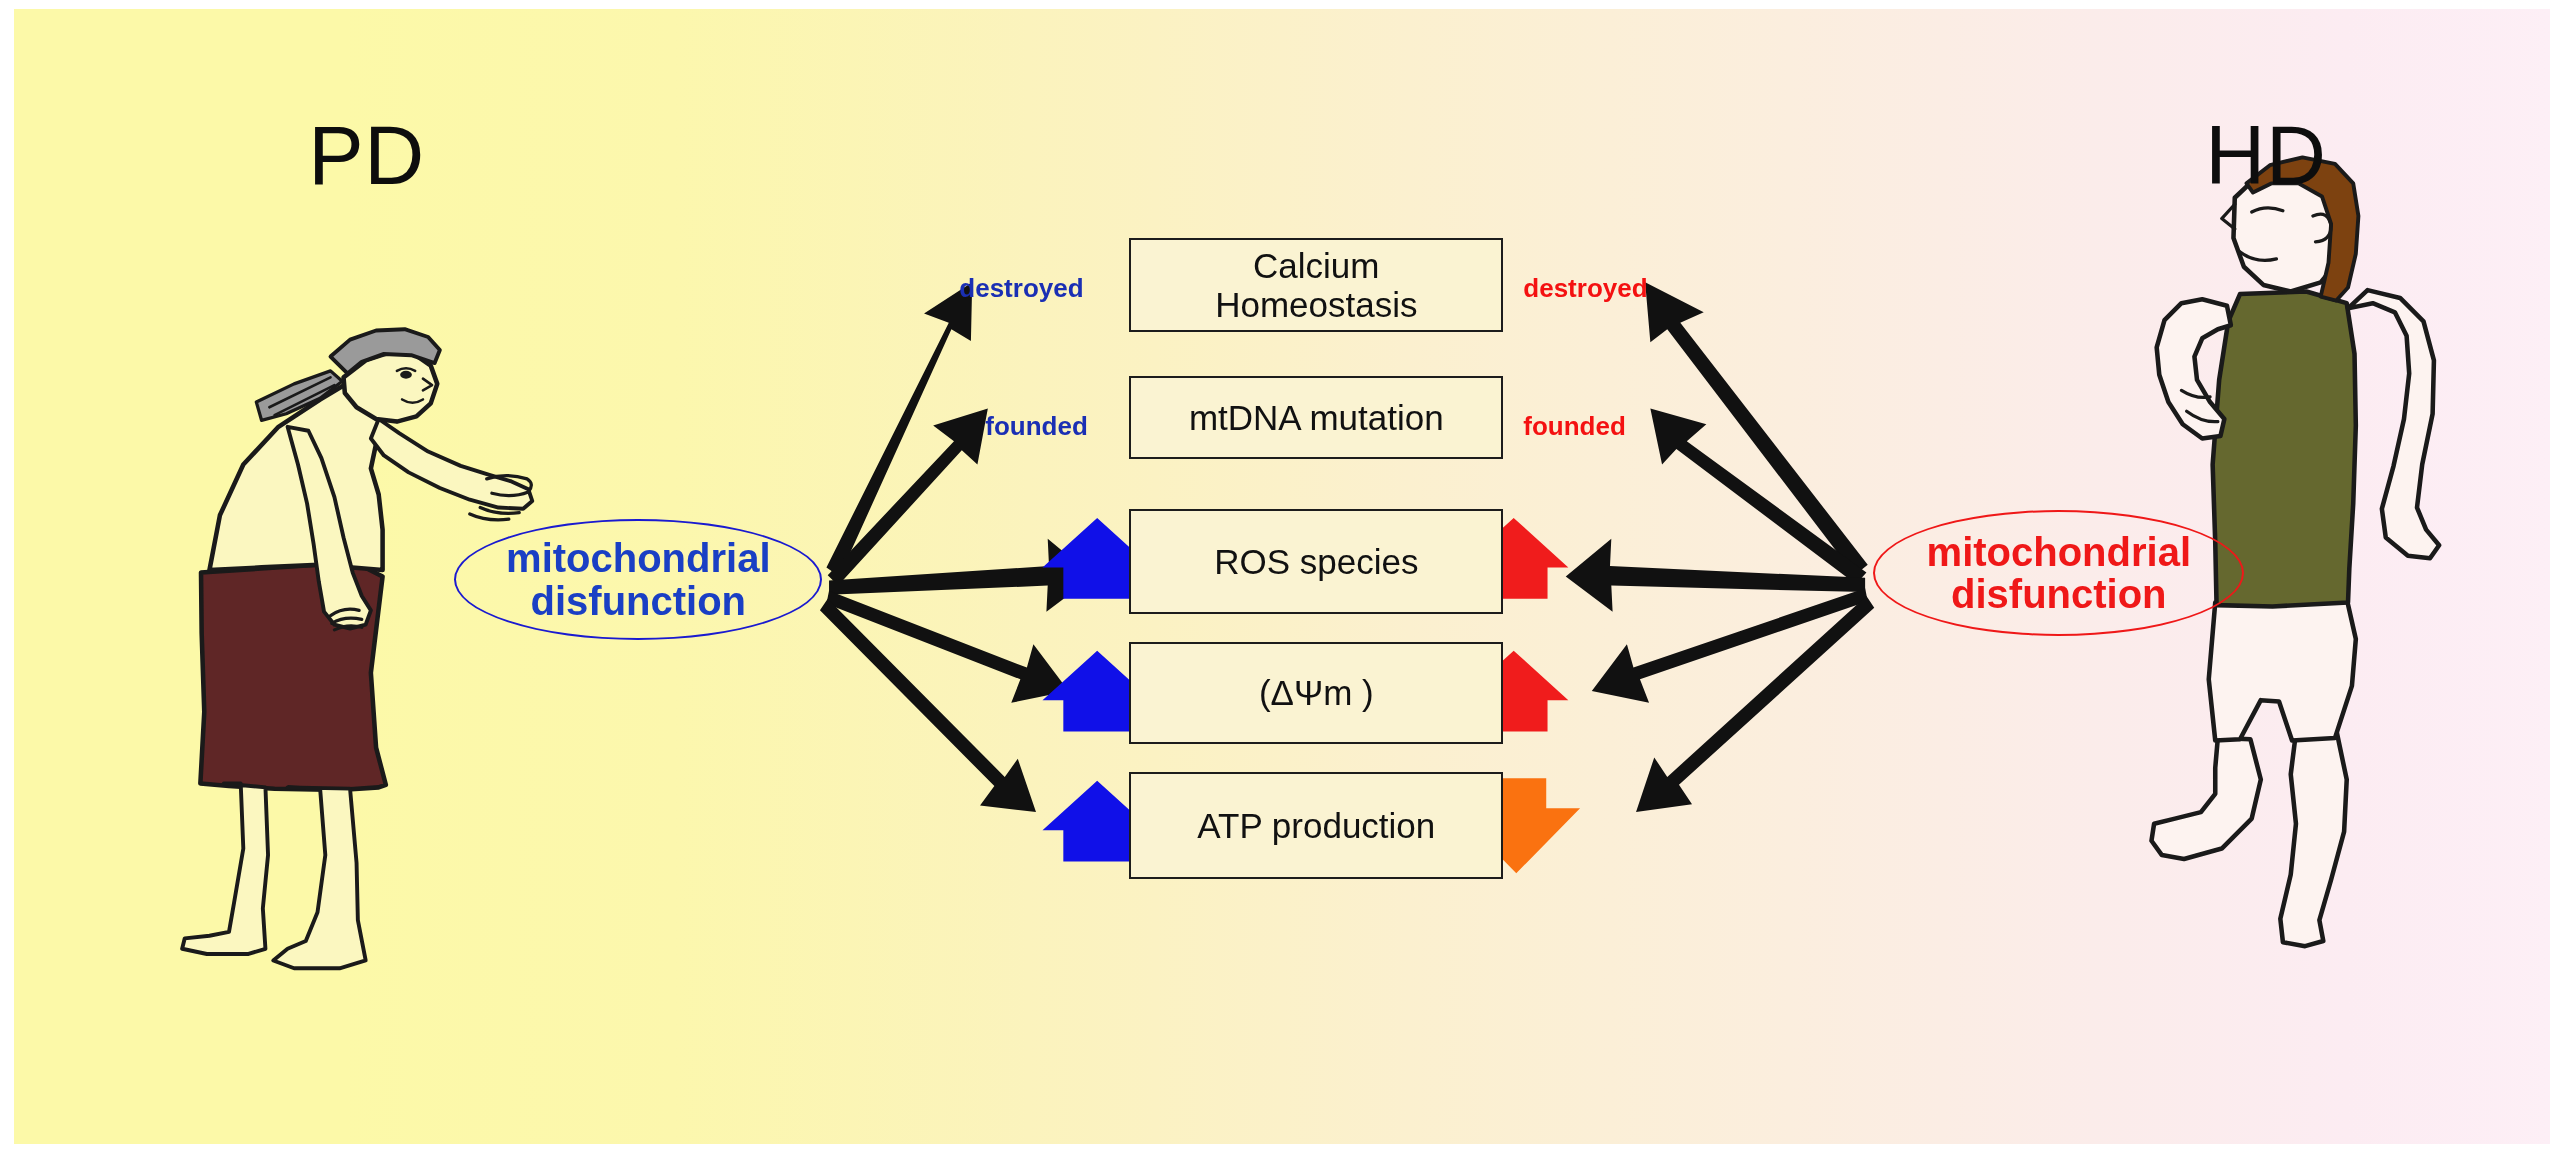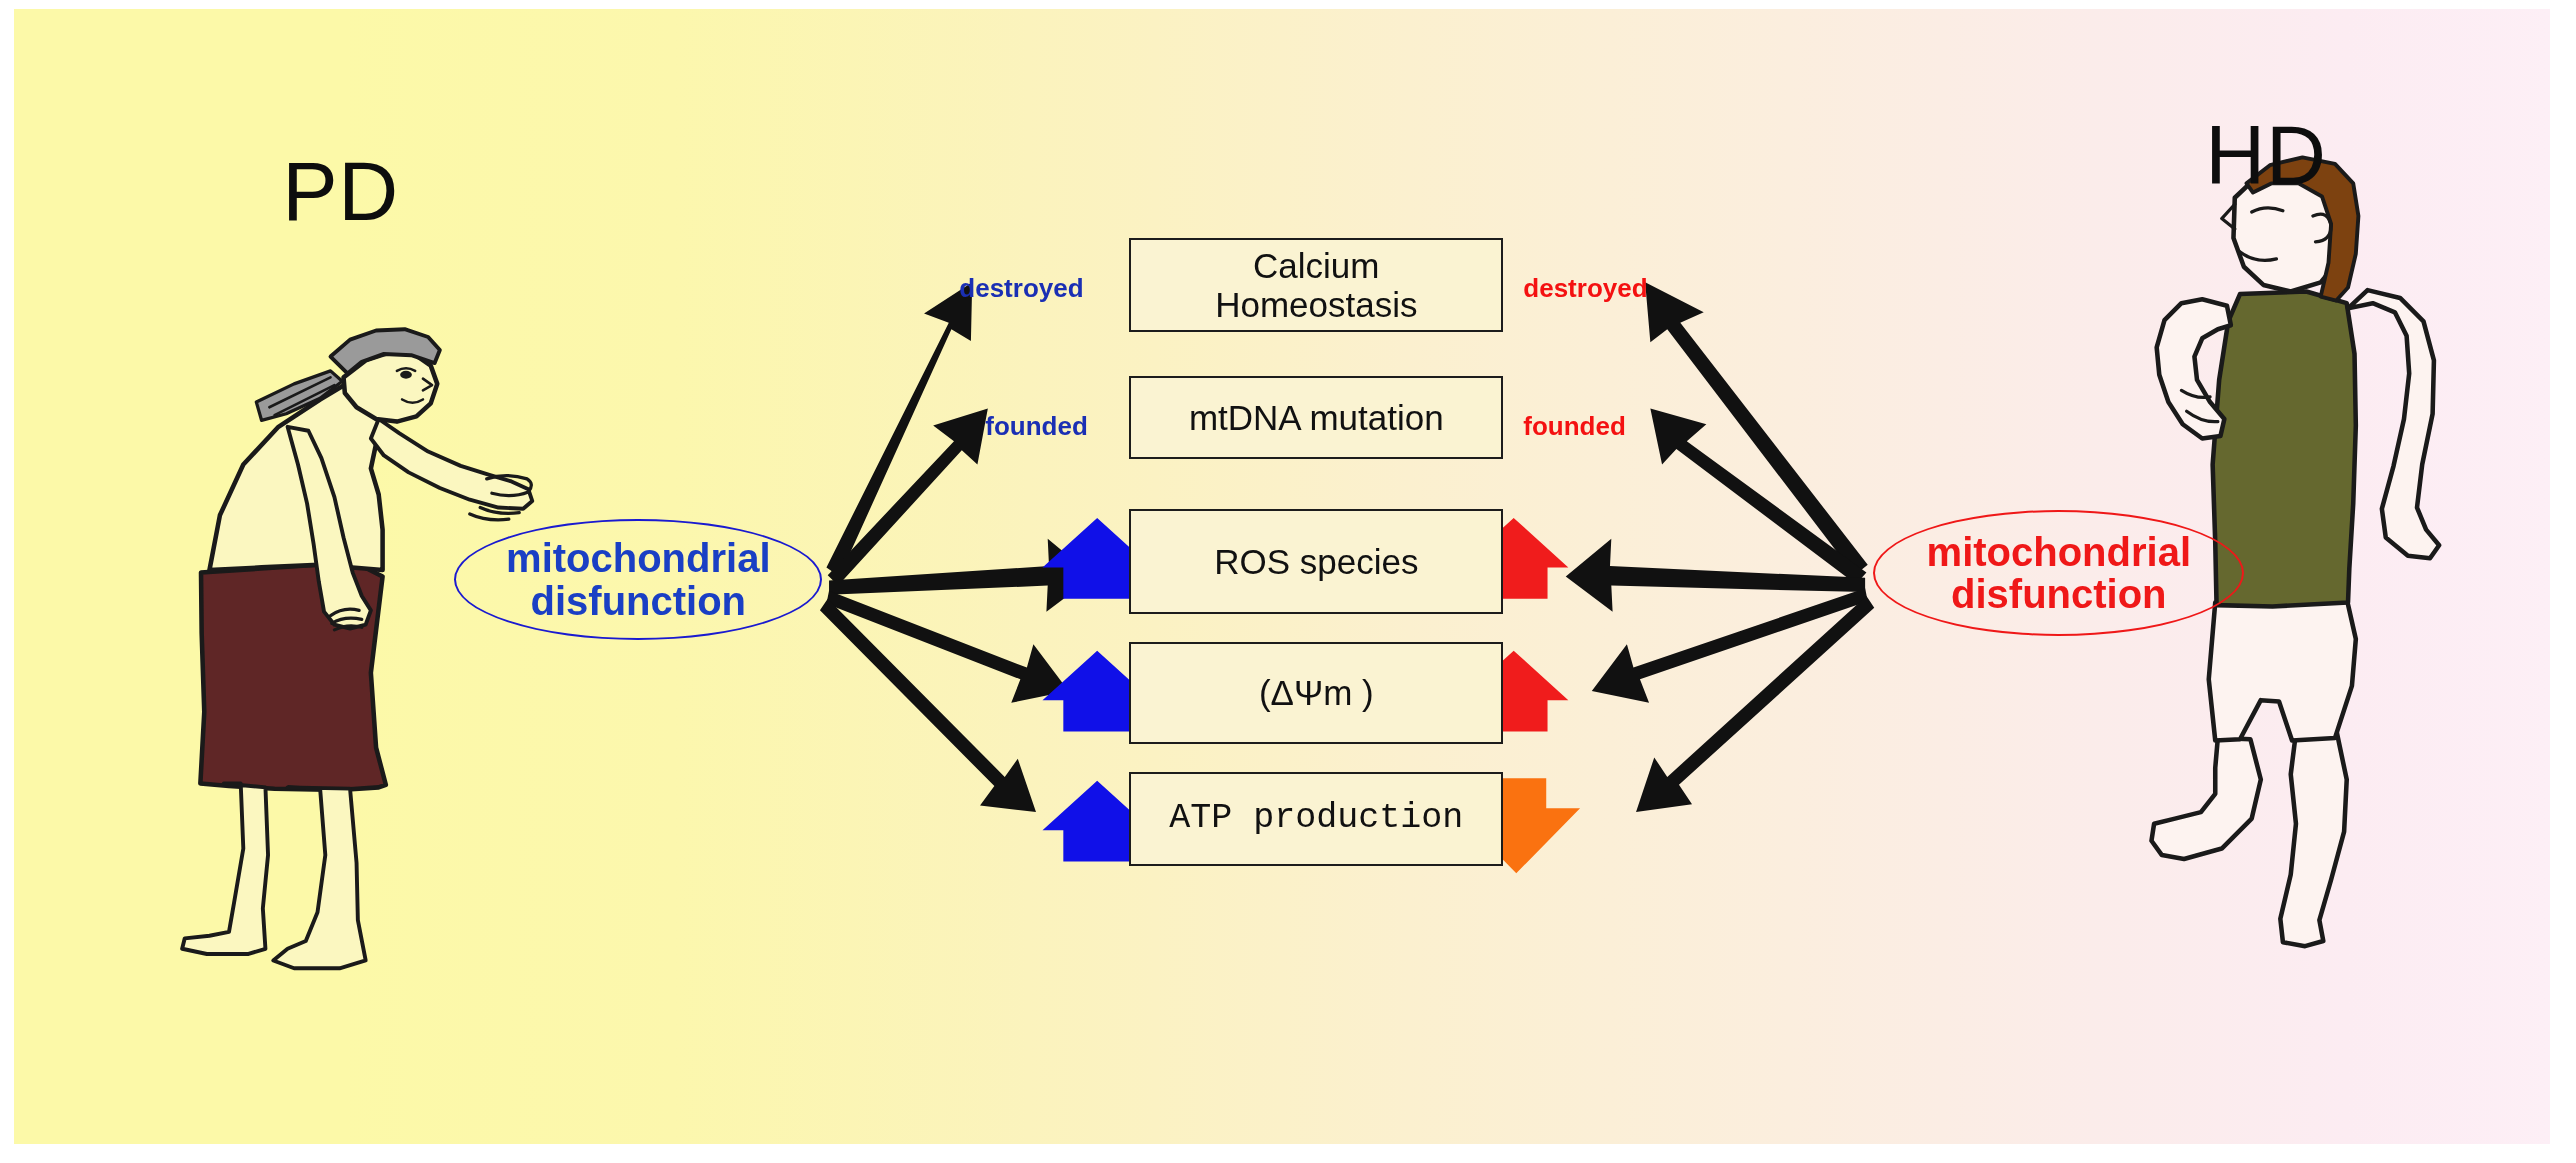--- a/index.html
+++ b/index.html
@@ -37,21 +37,21 @@
   
   .dx-caption {
     position: absolute;
     font-size: 83px;
     font-weight: 400;
     color: #0d0d0d;
     letter-spacing: 0.7px;
     line-height: 1;
     white-space: nowrap;
   }
-  #pd-caption { left: 268px;  top: 105px; margin-top: 36px; }
+  #pd-caption { left: 294px;  top: 105px; }
   #hd-caption { left: 2191px; top: 105px; }
 
   
   .ellipse {
     position: absolute;
     display: flex;
     align-items: center;
     justify-content: center;
     text-align: center;
     border-radius: 50%;
@@ -87,21 +87,21 @@
     justify-content: center;
     text-align: center;
     color: #111111;
     font-size: 35px;
     line-height: 1.12;
   }
   #box-calcium { top: 229px;  height: 94px; }
   #box-mtdna   { top: 367px;  height: 83px; }
   #box-ros     { top: 500px;  height: 105px; }
   #box-dpsi    { top: 633px;  height: 102px; }
-  #box-atp     { top: 763px; height: 94px; font-family: Liberation Mono, monospace; }
+  #box-atp     { top: 763px; height: 107px; }
 
   
   .side-label {
     position: absolute;
     font-size: 26px;
     font-weight: bold;
     white-space: nowrap;
     line-height: 1;
   }
   .side-label.blue { color: #1a2fb4; text-align: right; }

